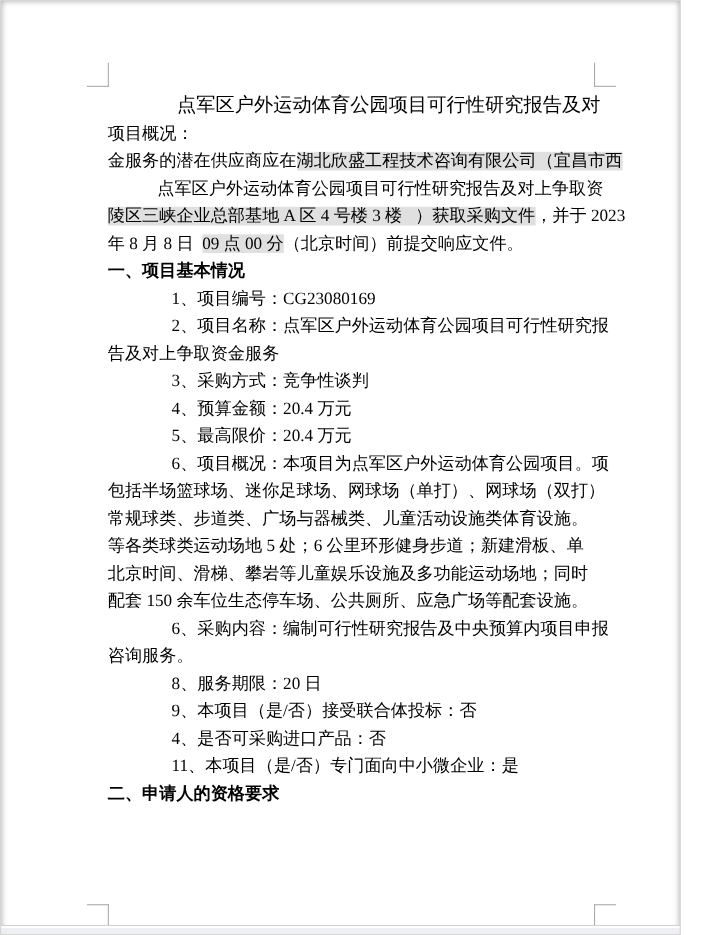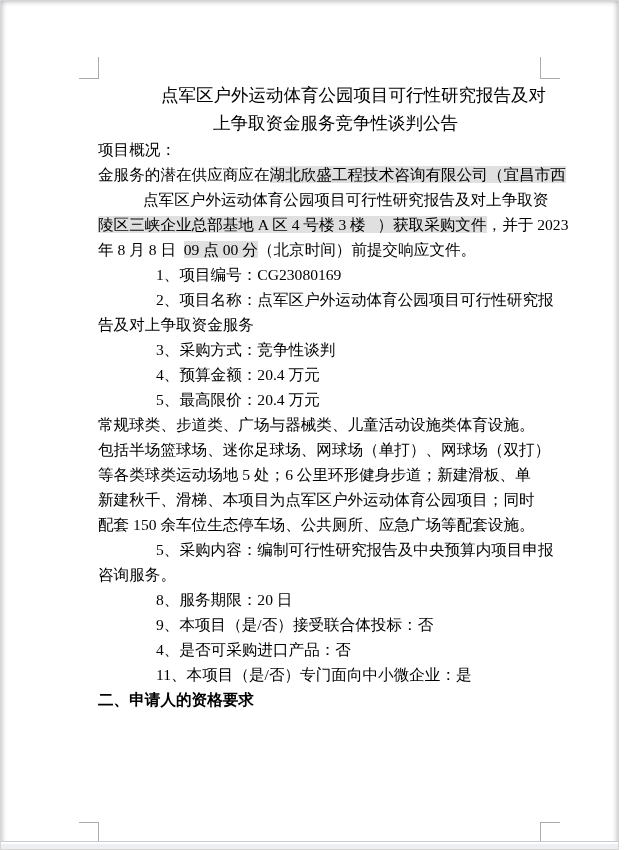--- a/index.html
+++ b/index.html
@@ -44,40 +44,41 @@
 <div class="page">
 
   <div class="mark tl"></div>
   <div class="mark tr"></div>
   <div class="mark bl"></div>
   <div class="mark br"></div>
 
   <div class="content">
     <div>
       <div class="title-line t1">点军区户外运动体育公园项目可行性研究报告及对</div>
-      <div class="title-line t2">上争取资金服务竞争性谈判公告</div>
     </div>
     <div class="body-lines">
         <div class="line s-body ind-0"><span>项目概况：</span></div>
         <div class="line s-body ind-0"><span>金服务的潜在供应商应在</span><span class="hl">湖北欣盛工程技术咨询有限公司（宜昌市西</span></div>
         <div class="line s-body ind-1"><span>点军区户外运动体育公园项目可行性研究报告及对上争取资</span></div>
         <div class="line s-body ind-0"><span class="hl">陵区三峡企业总部基地 A 区 4 号楼 3 楼   ）获取采购文件</span><span>，并于 2023</span></div>
         <div class="line s-body ind-0"><span>年 8 月 8 日  </span><span class="hl">09 点 00 分</span><span>（北京时间）前提交响应文件。</span></div>
+        <div class="line s-heading ind-0"><span>一、项目基本情况</span></div>
         <div class="line s-body ind-2"><span>1、项目编号：CG23080169</span></div>
         <div class="line s-body ind-2"><span>2、项目名称：点军区户外运动体育公园项目可行性研究报</span></div>
         <div class="line s-body ind-0"><span>告及对上争取资金服务</span></div>
         <div class="line s-body ind-2"><span>3、采购方式：竞争性谈判</span></div>
         <div class="line s-body ind-2"><span>4、预算金额：20.4 万元</span></div>
         <div class="line s-body ind-2"><span>5、最高限价：20.4 万元</span></div>
+        <div class="line s-body ind-2"><span>6、项目概况：本项目为点军区户外运动体育公园项目。项</span></div>
+        <div class="line s-body ind-0"><span>包括半场篮球场、迷你足球场、网球场（单打）、网球场（双打）</span></div>
         <div class="line s-body ind-0"><span>常规球类、步道类、广场与器械类、儿童活动设施类体育设施。</span></div>
-        <div class="line s-body ind-0"><span>包括半场篮球场、迷你足球场、网球场（单打）、网球场（双打）</span></div>
         <div class="line s-body ind-0"><span>等各类球类运动场地 5 处；6 公里环形健身步道；新建滑板、单</span></div>
-        <div class="line s-body ind-0"><span>新建秋千、滑梯、本项目为点军区户外运动体育公园项目；同时</span></div>
+        <div class="line s-body ind-0"><span>北京时间、滑梯、攀岩等儿童娱乐设施及多功能运动场地；同时</span></div>
         <div class="line s-body ind-0"><span>配套 150 余车位生态停车场、公共厕所、应急广场等配套设施。</span></div>
-        <div class="line s-body ind-2"><span>5、采购内容：编制可行性研究报告及中央预算内项目申报</span></div>
+        <div class="line s-body ind-2"><span>6、采购内容：编制可行性研究报告及中央预算内项目申报</span></div>
         <div class="line s-body ind-0"><span>咨询服务。</span></div>
         <div class="line s-body ind-2"><span>8、服务期限：20 日</span></div>
         <div class="line s-body ind-2"><span>9、本项目（是/否）接受联合体投标：否</span></div>
         <div class="line s-body ind-2"><span>4、是否可采购进口产品：否</span></div>
         <div class="line s-body ind-2"><span>11、本项目（是/否）专门面向中小微企业：是</span></div>
         <div class="line s-heading ind-0"><span>二、申请人的资格要求</span></div>
       </div>
   </div>
 
   <div class="bottom-bar"></div>

